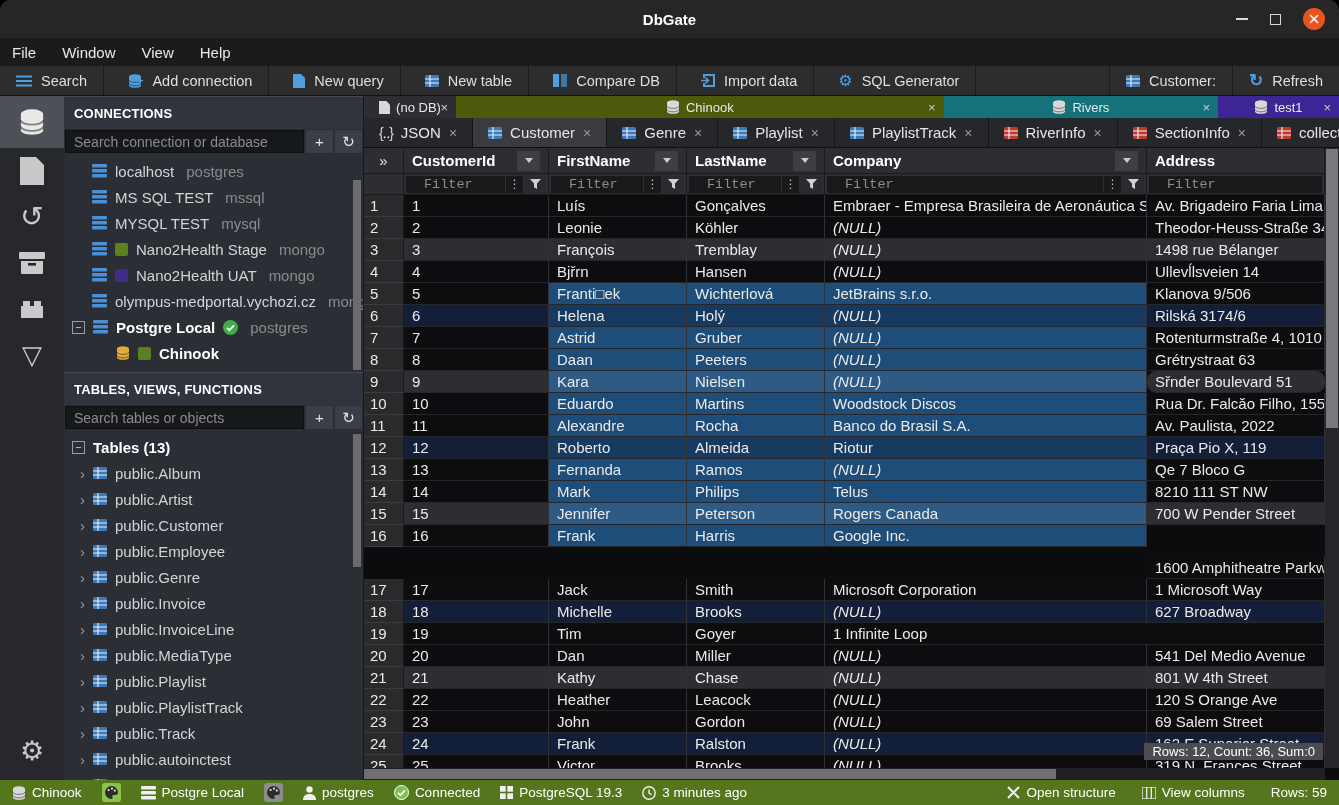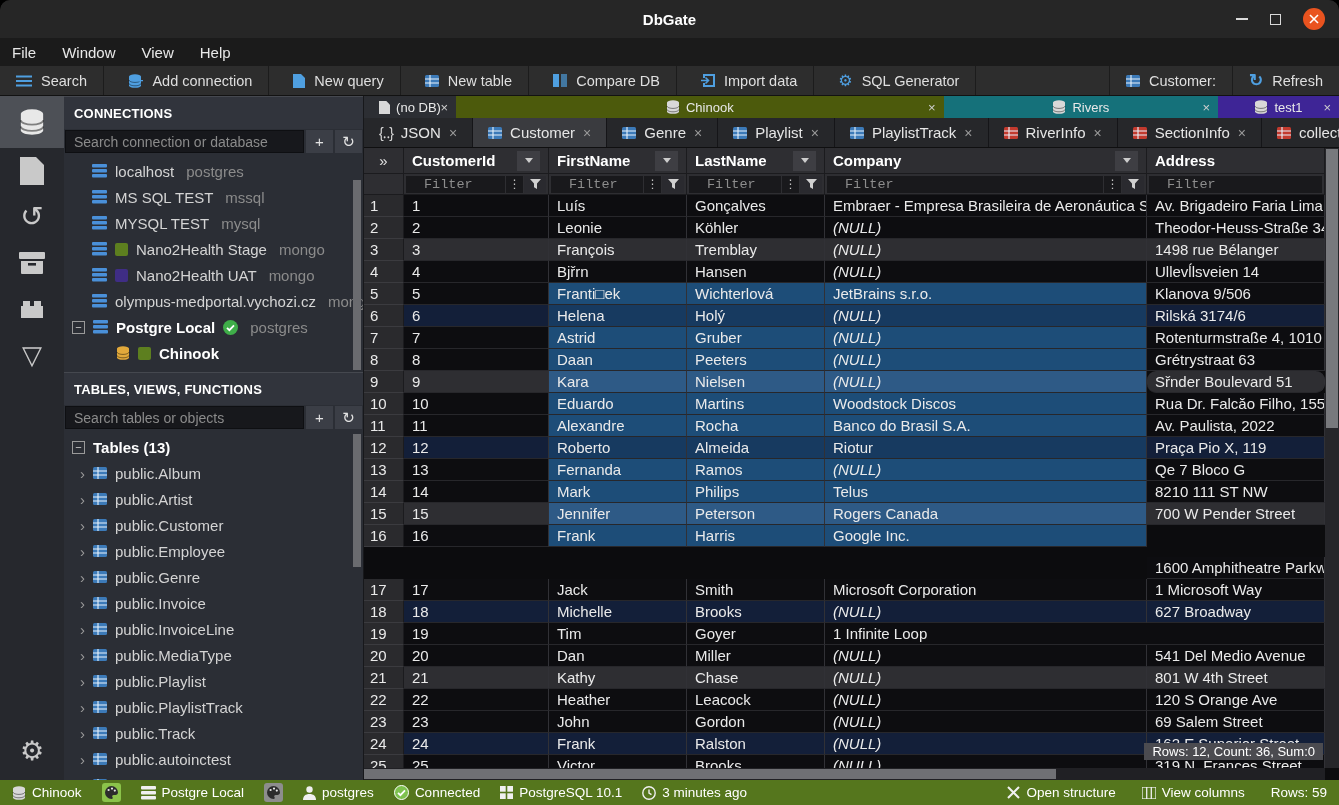--- a/index.html
+++ b/index.html
@@ -1019,21 +1019,21 @@
       </div>
       <div class="sb-item">
         <span class="icon">
           <svg width="13" height="13" viewBox="0 0 13 13">
             <rect x="0" y="0" width="5.7" height="5.7" fill="#f0f0f0"></rect>
             <rect x="7.3" y="0" width="5.7" height="5.7" fill="#f0f0f0"></rect>
             <rect x="0" y="7.3" width="5.7" height="5.7" fill="#f0f0f0"></rect>
             <rect x="7.3" y="7.3" width="5.7" height="5.7" fill="#f0f0f0"></rect>
           </svg>
         </span>
-        <span>PostgreSQL 10.1</span>
+        <span>PostgreSQL 19.3</span>
       </div>
       <div class="sb-item">
         <span class="icon">
           <svg width="14" height="14" viewBox="0 0 14 14">
             <circle cx="7" cy="7" r="6.2" stroke="#f0f0f0" stroke-width="1.4" fill="none"></circle>
             <path d="M7 3.5V7l2.5 1.6" stroke="#f0f0f0" stroke-width="1.4" fill="none"></path>
           </svg>
         </span>
         <span>3 minutes ago</span>
       </div>

